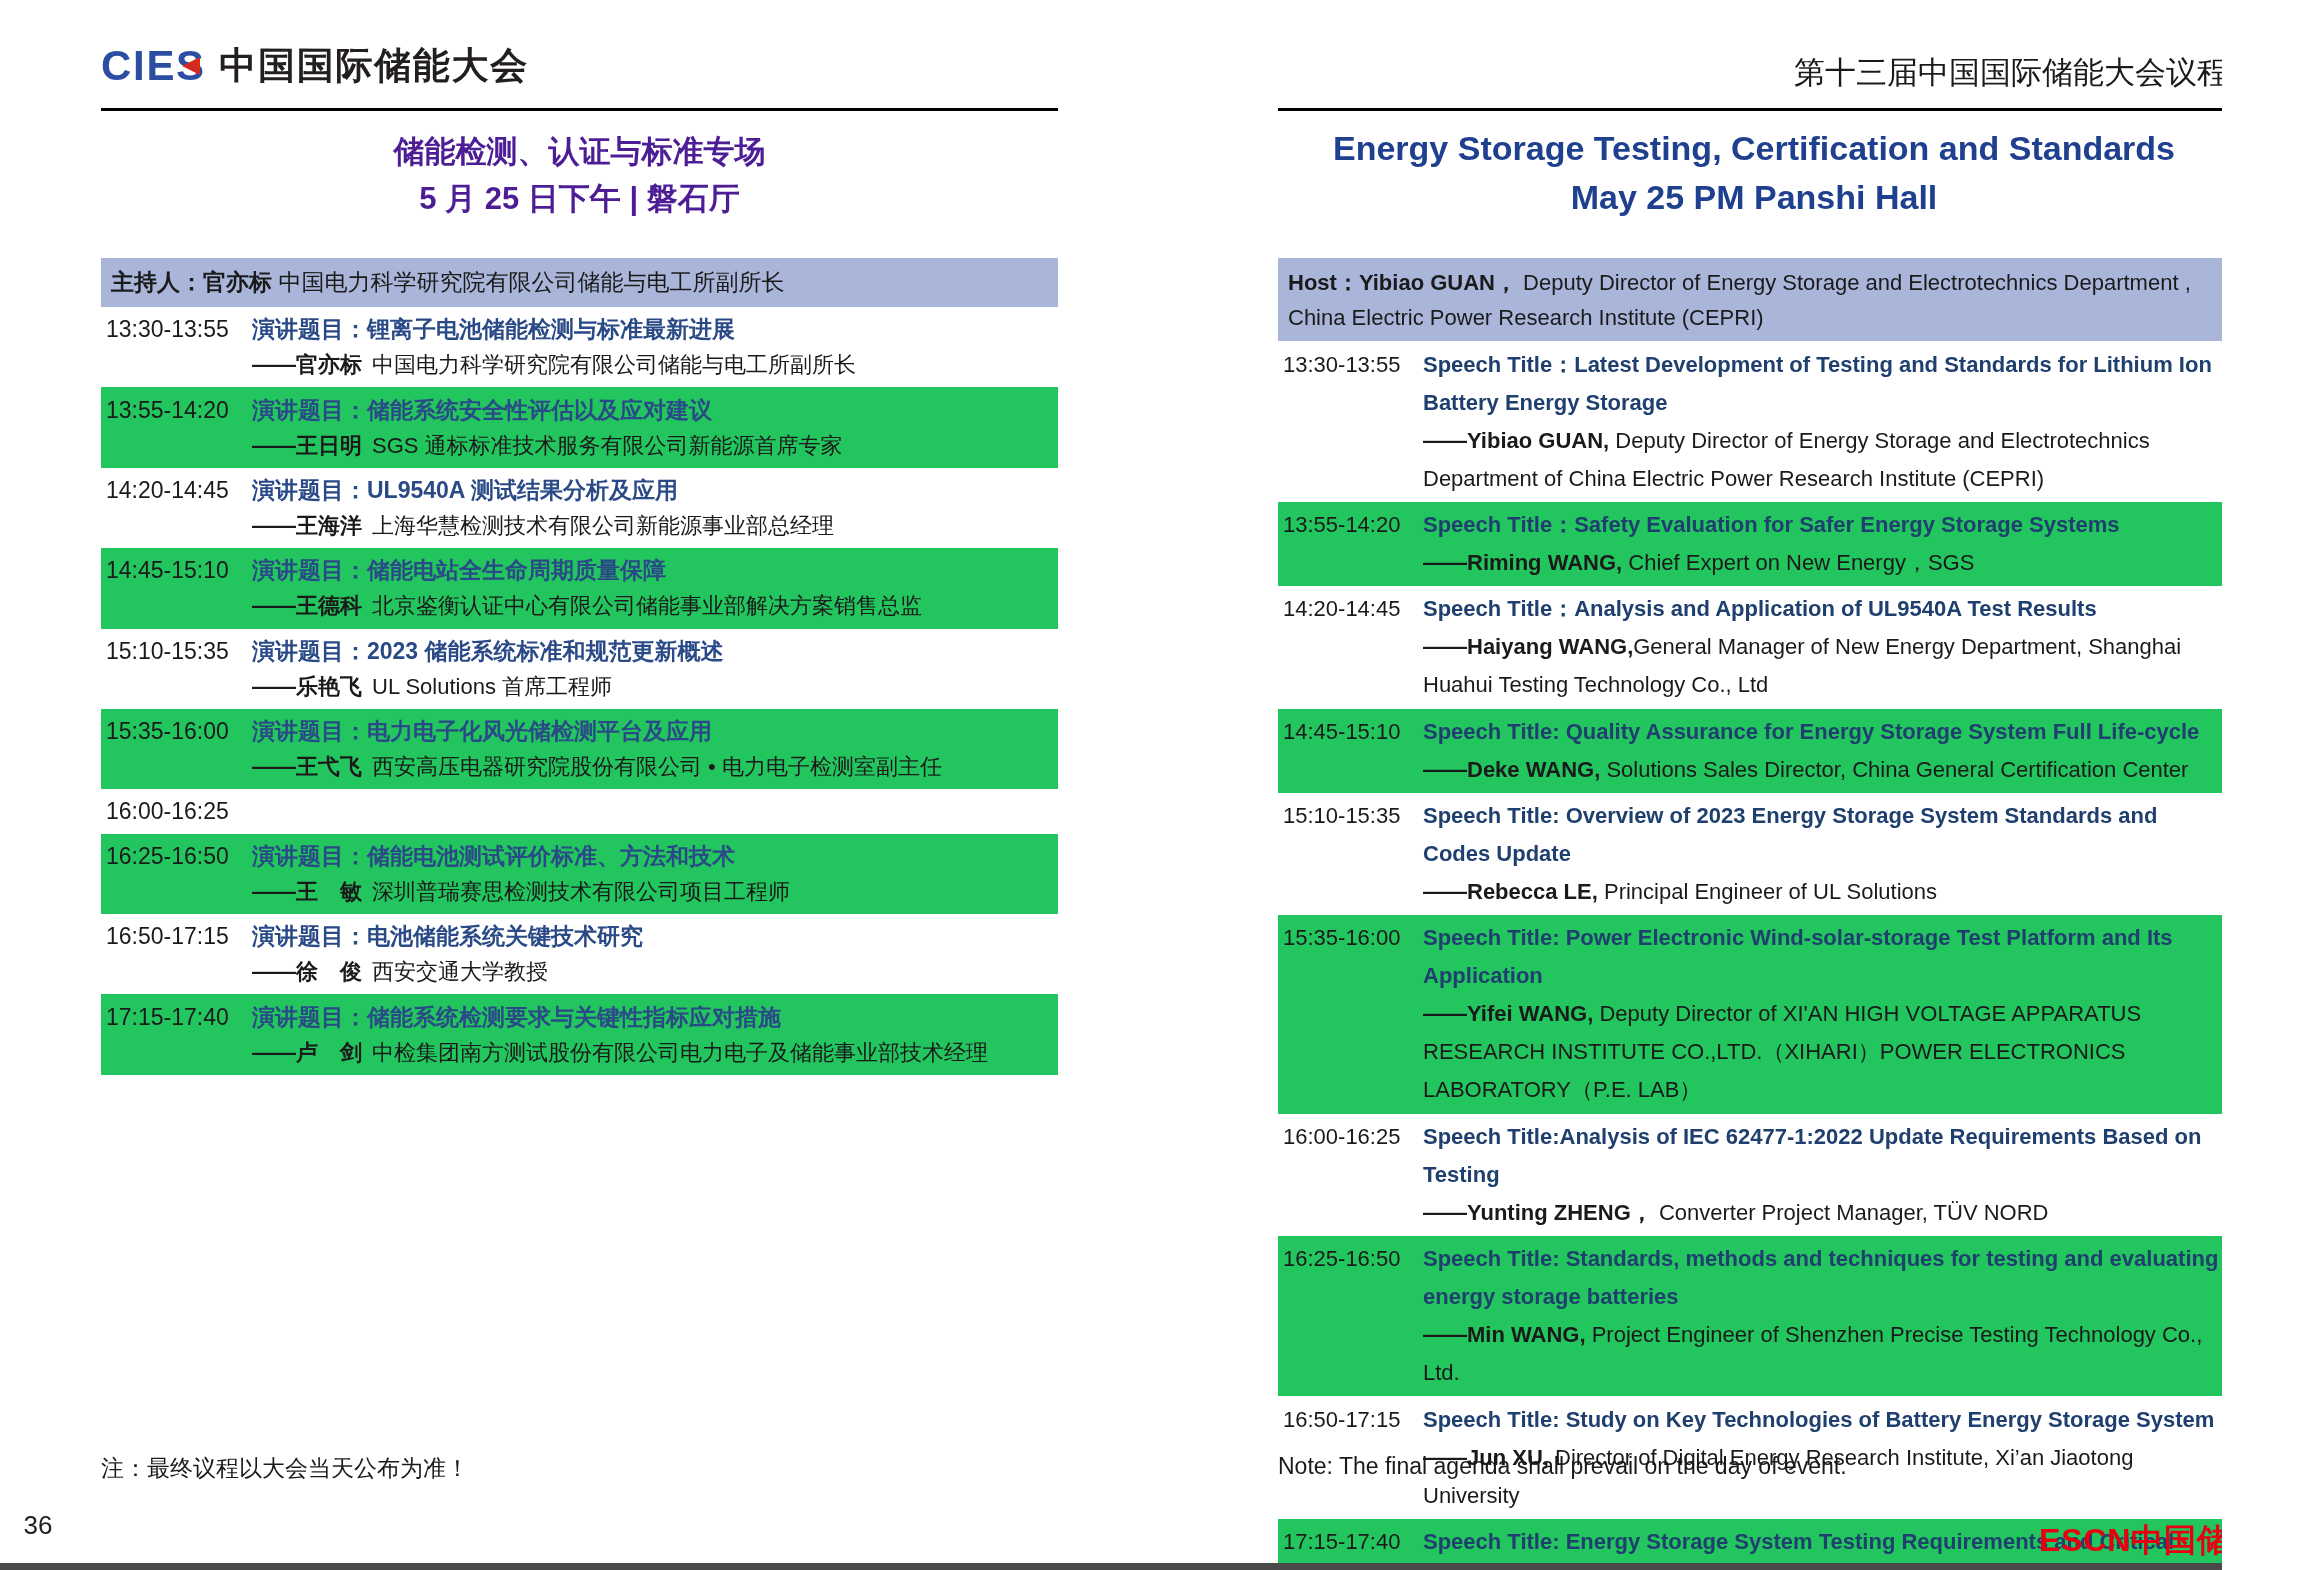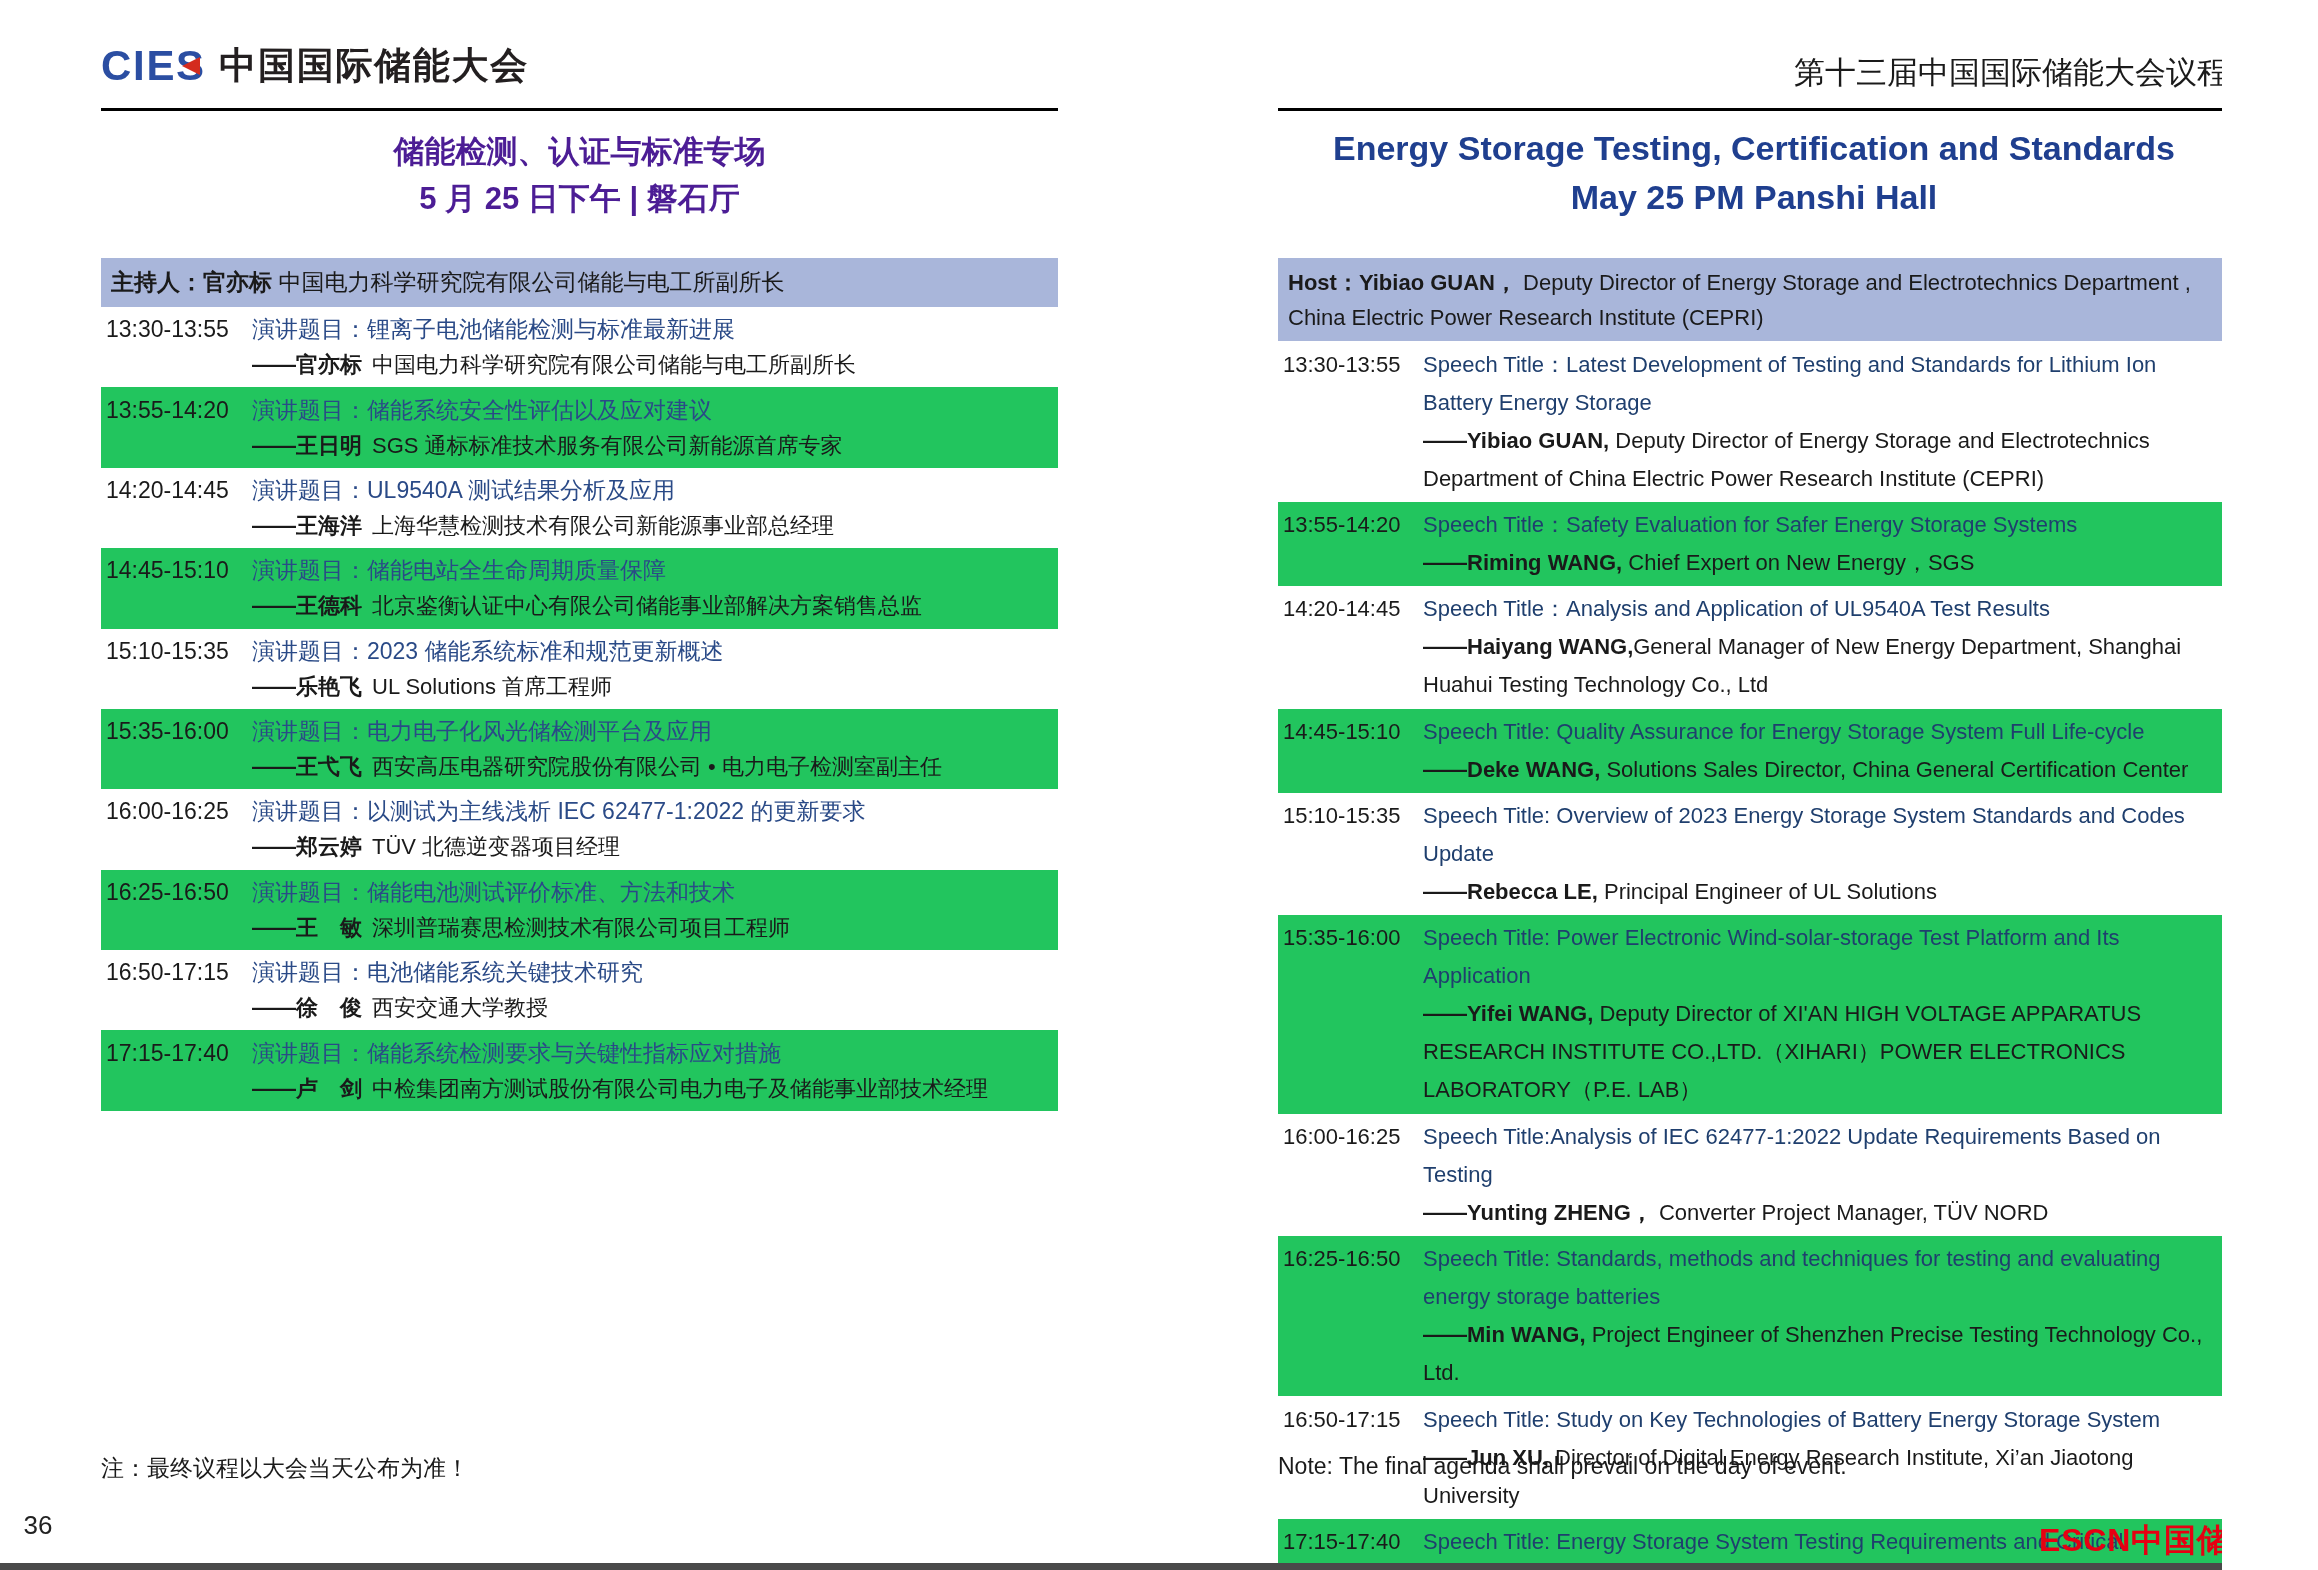--- a/index.html
+++ b/index.html
@@ -33,21 +33,21 @@
   .host-row { background:#a9b6da; padding:5px 8.4px 5px 10px; font-size:23px; }
   .table.left .host-row { line-height:39px; }
   .table.right .host-row { line-height:35px; font-size:22px; padding:6.7px 8.4px 6.7px 10px; }
   .host-bold { font-weight:bold; }
 
   .row { display:flex; padding:4.2px 0; }
   .row.shaded { background:#22c55e; }
   .time { flex:0 0 151px; padding-left:5px; font-size:23px; line-height:36px; color:#1a1a1a; }
   .table.right .time { flex:0 0 145px; font-size:22px; line-height:38px; }
   .content { flex:1; padding-right:6.7px; }
-  .title { color:#2a4a87; font-weight:normal; font-size:23px; line-height:36px; }
+  .title { color:#2a4a87; font-weight:bold; font-size:23px; line-height:36px; }
   .table.right .title { font-size:22px; line-height:38px; color:#1f3f6e; }
   .speaker { font-size:22px; line-height:36px; color:#1a1a1a; }
   .table.right .speaker { line-height:38px; }
   .sp-name { font-weight:bold; }
   .table.left .sp-desc { margin-left:10px; }
 
   
   .note { position:absolute; top:1453px; font-size:23px; color:#1a1a1a; }
   .note.left { left:101px; }
   .note.right { left:1278px; }
@@ -137,26 +137,20 @@
     <div class="time">15:35-16:00</div>
     <div class="content">
       <div class="title">演讲题目：电力电子化风光储检测平台及应用</div>
       <div class="speaker">
         <span class="sp-name">——王弋飞</span><span class="sp-desc">西安高压电器研究院股份有限公司 • 电力电子检测室副主任</span>
       </div>
     </div>
   </div>
         <div class="row">
     <div class="time">16:00-16:25</div>
-    <div class="content">
-      <div class="title">演讲题目：以测试为主线浅析 IEC 62477-1:2022 的更新要求</div>
-      <div class="speaker">
-        <span class="sp-name">——郑云婷</span><span class="sp-desc">TÜV 北德逆变器项目经理</span>
-      </div>
-    </div>
   </div>
         <div class="row shaded">
     <div class="time">16:25-16:50</div>
     <div class="content">
       <div class="title">演讲题目：储能电池测试评价标准、方法和技术</div>
       <div class="speaker">
         <span class="sp-name">——王　敏</span><span class="sp-desc">深圳普瑞赛思检测技术有限公司项目工程师</span>
       </div>
     </div>
   </div>

